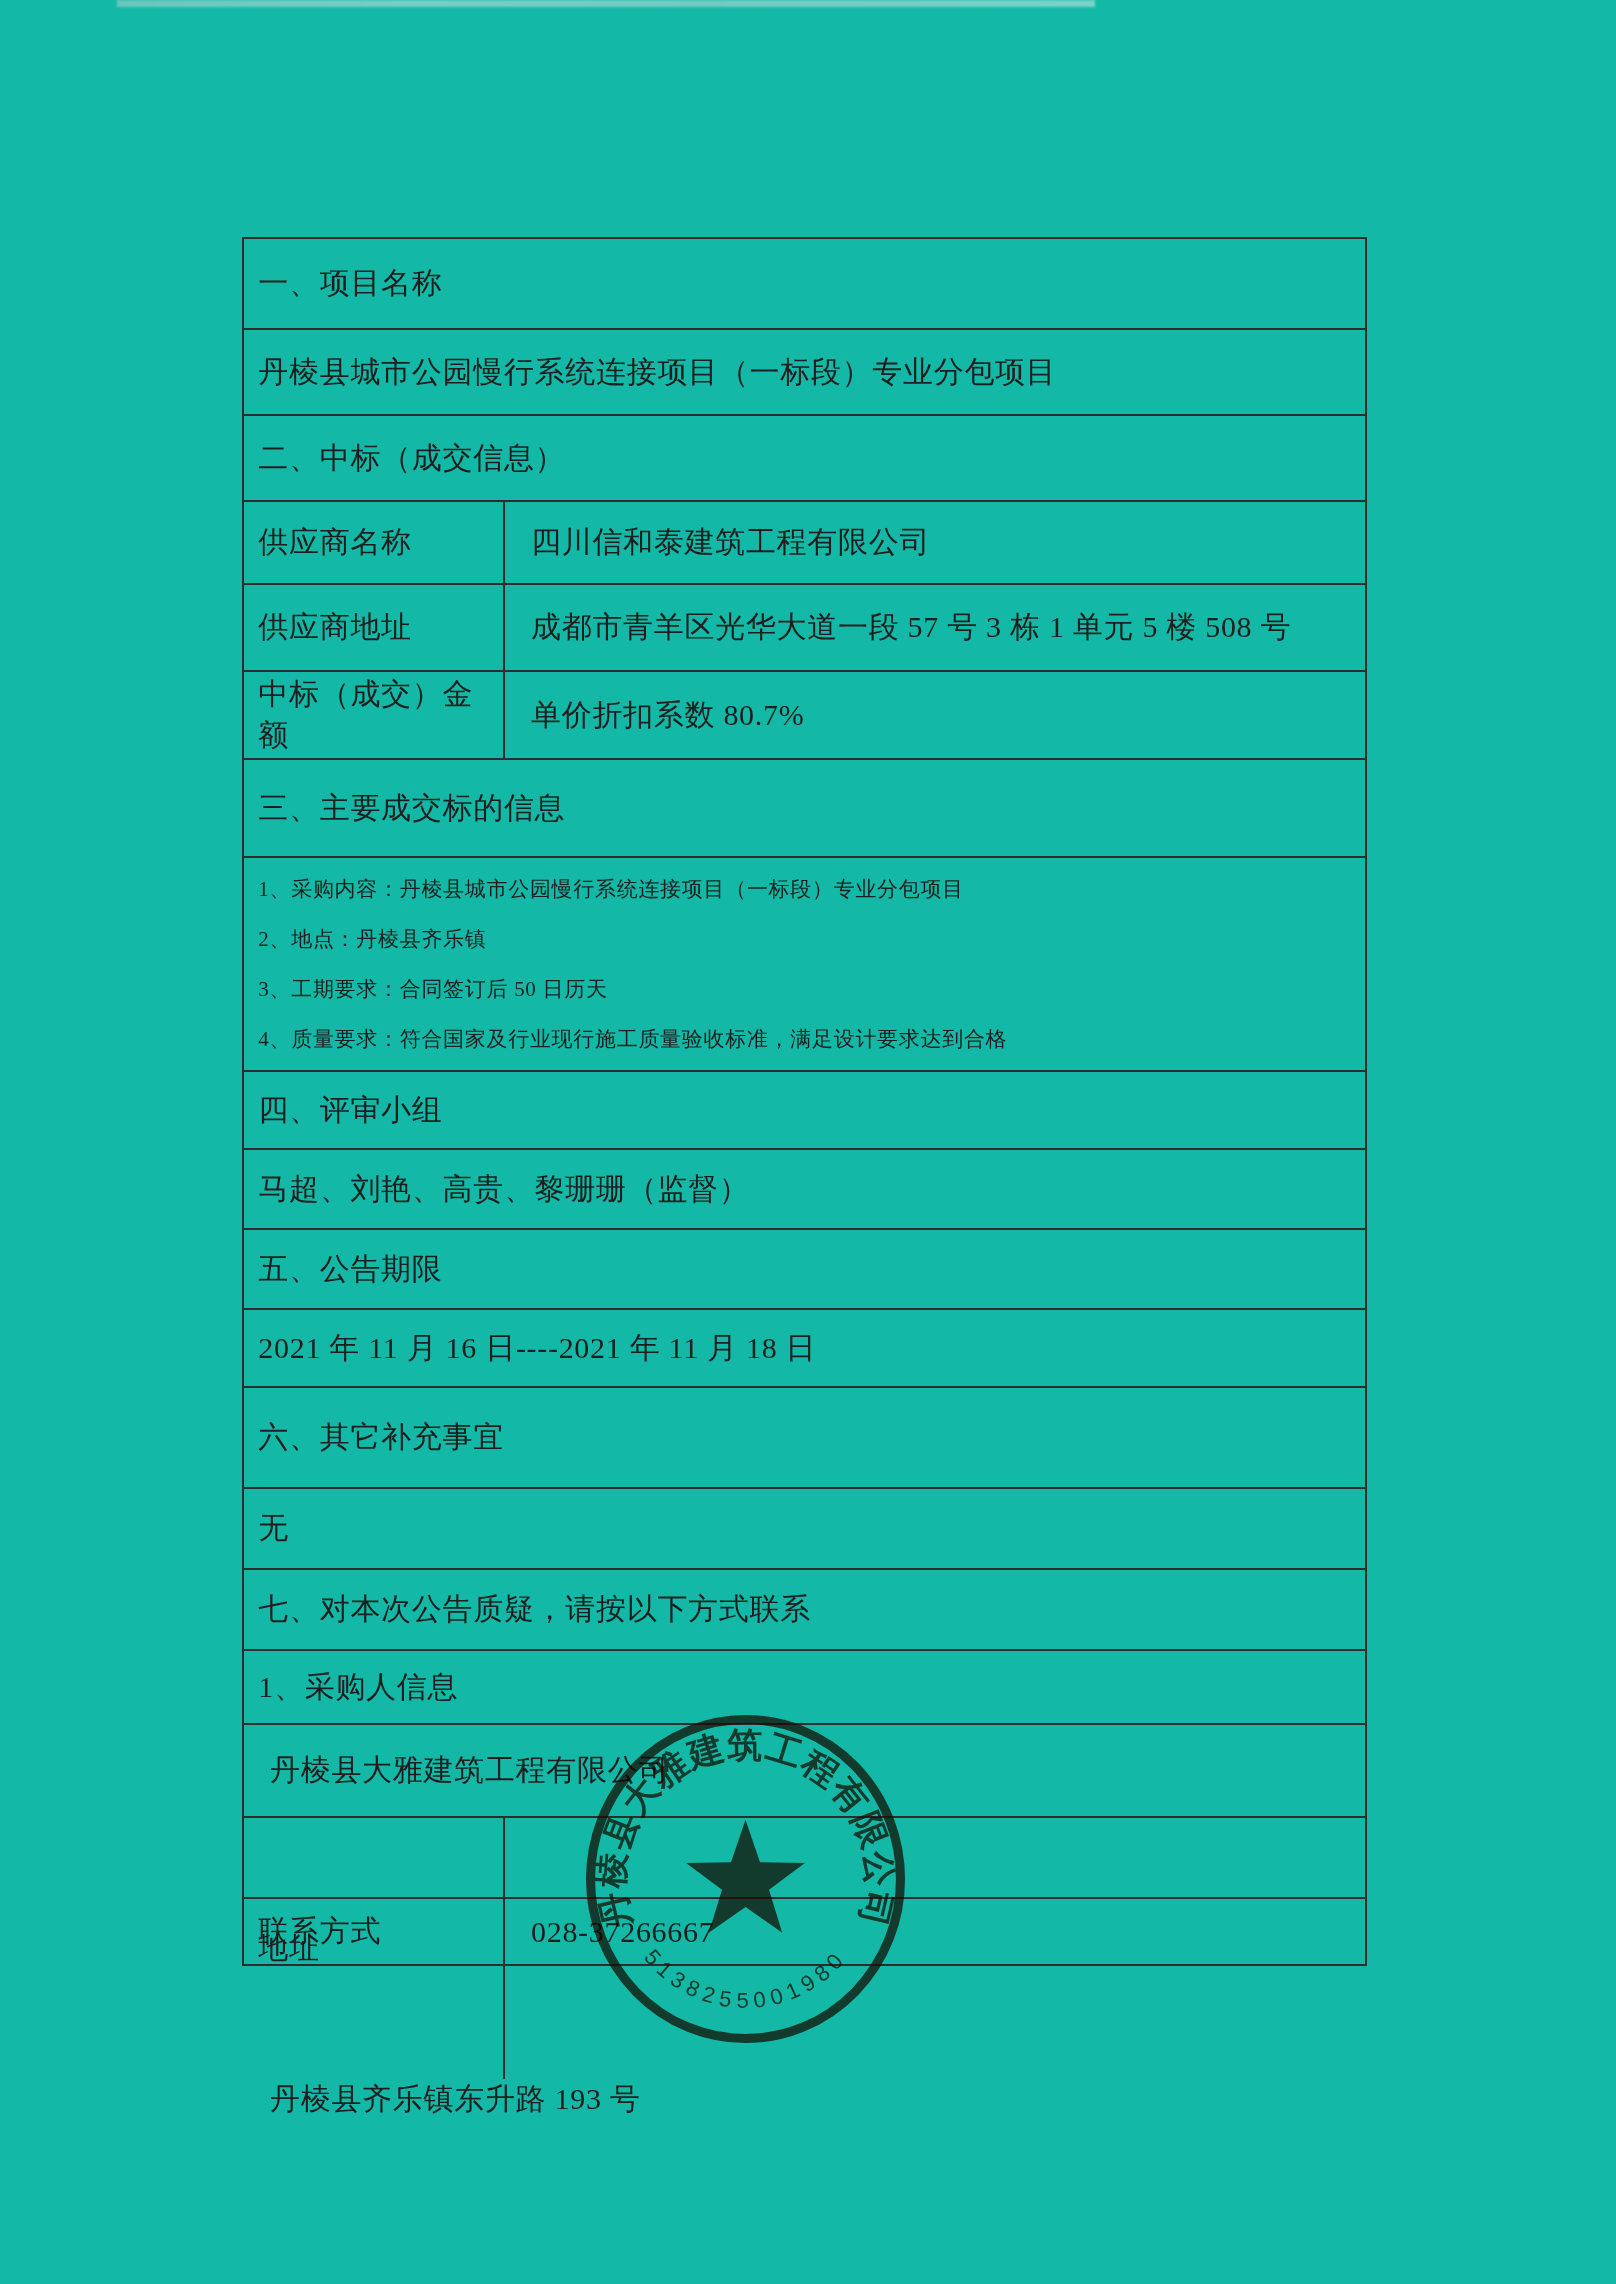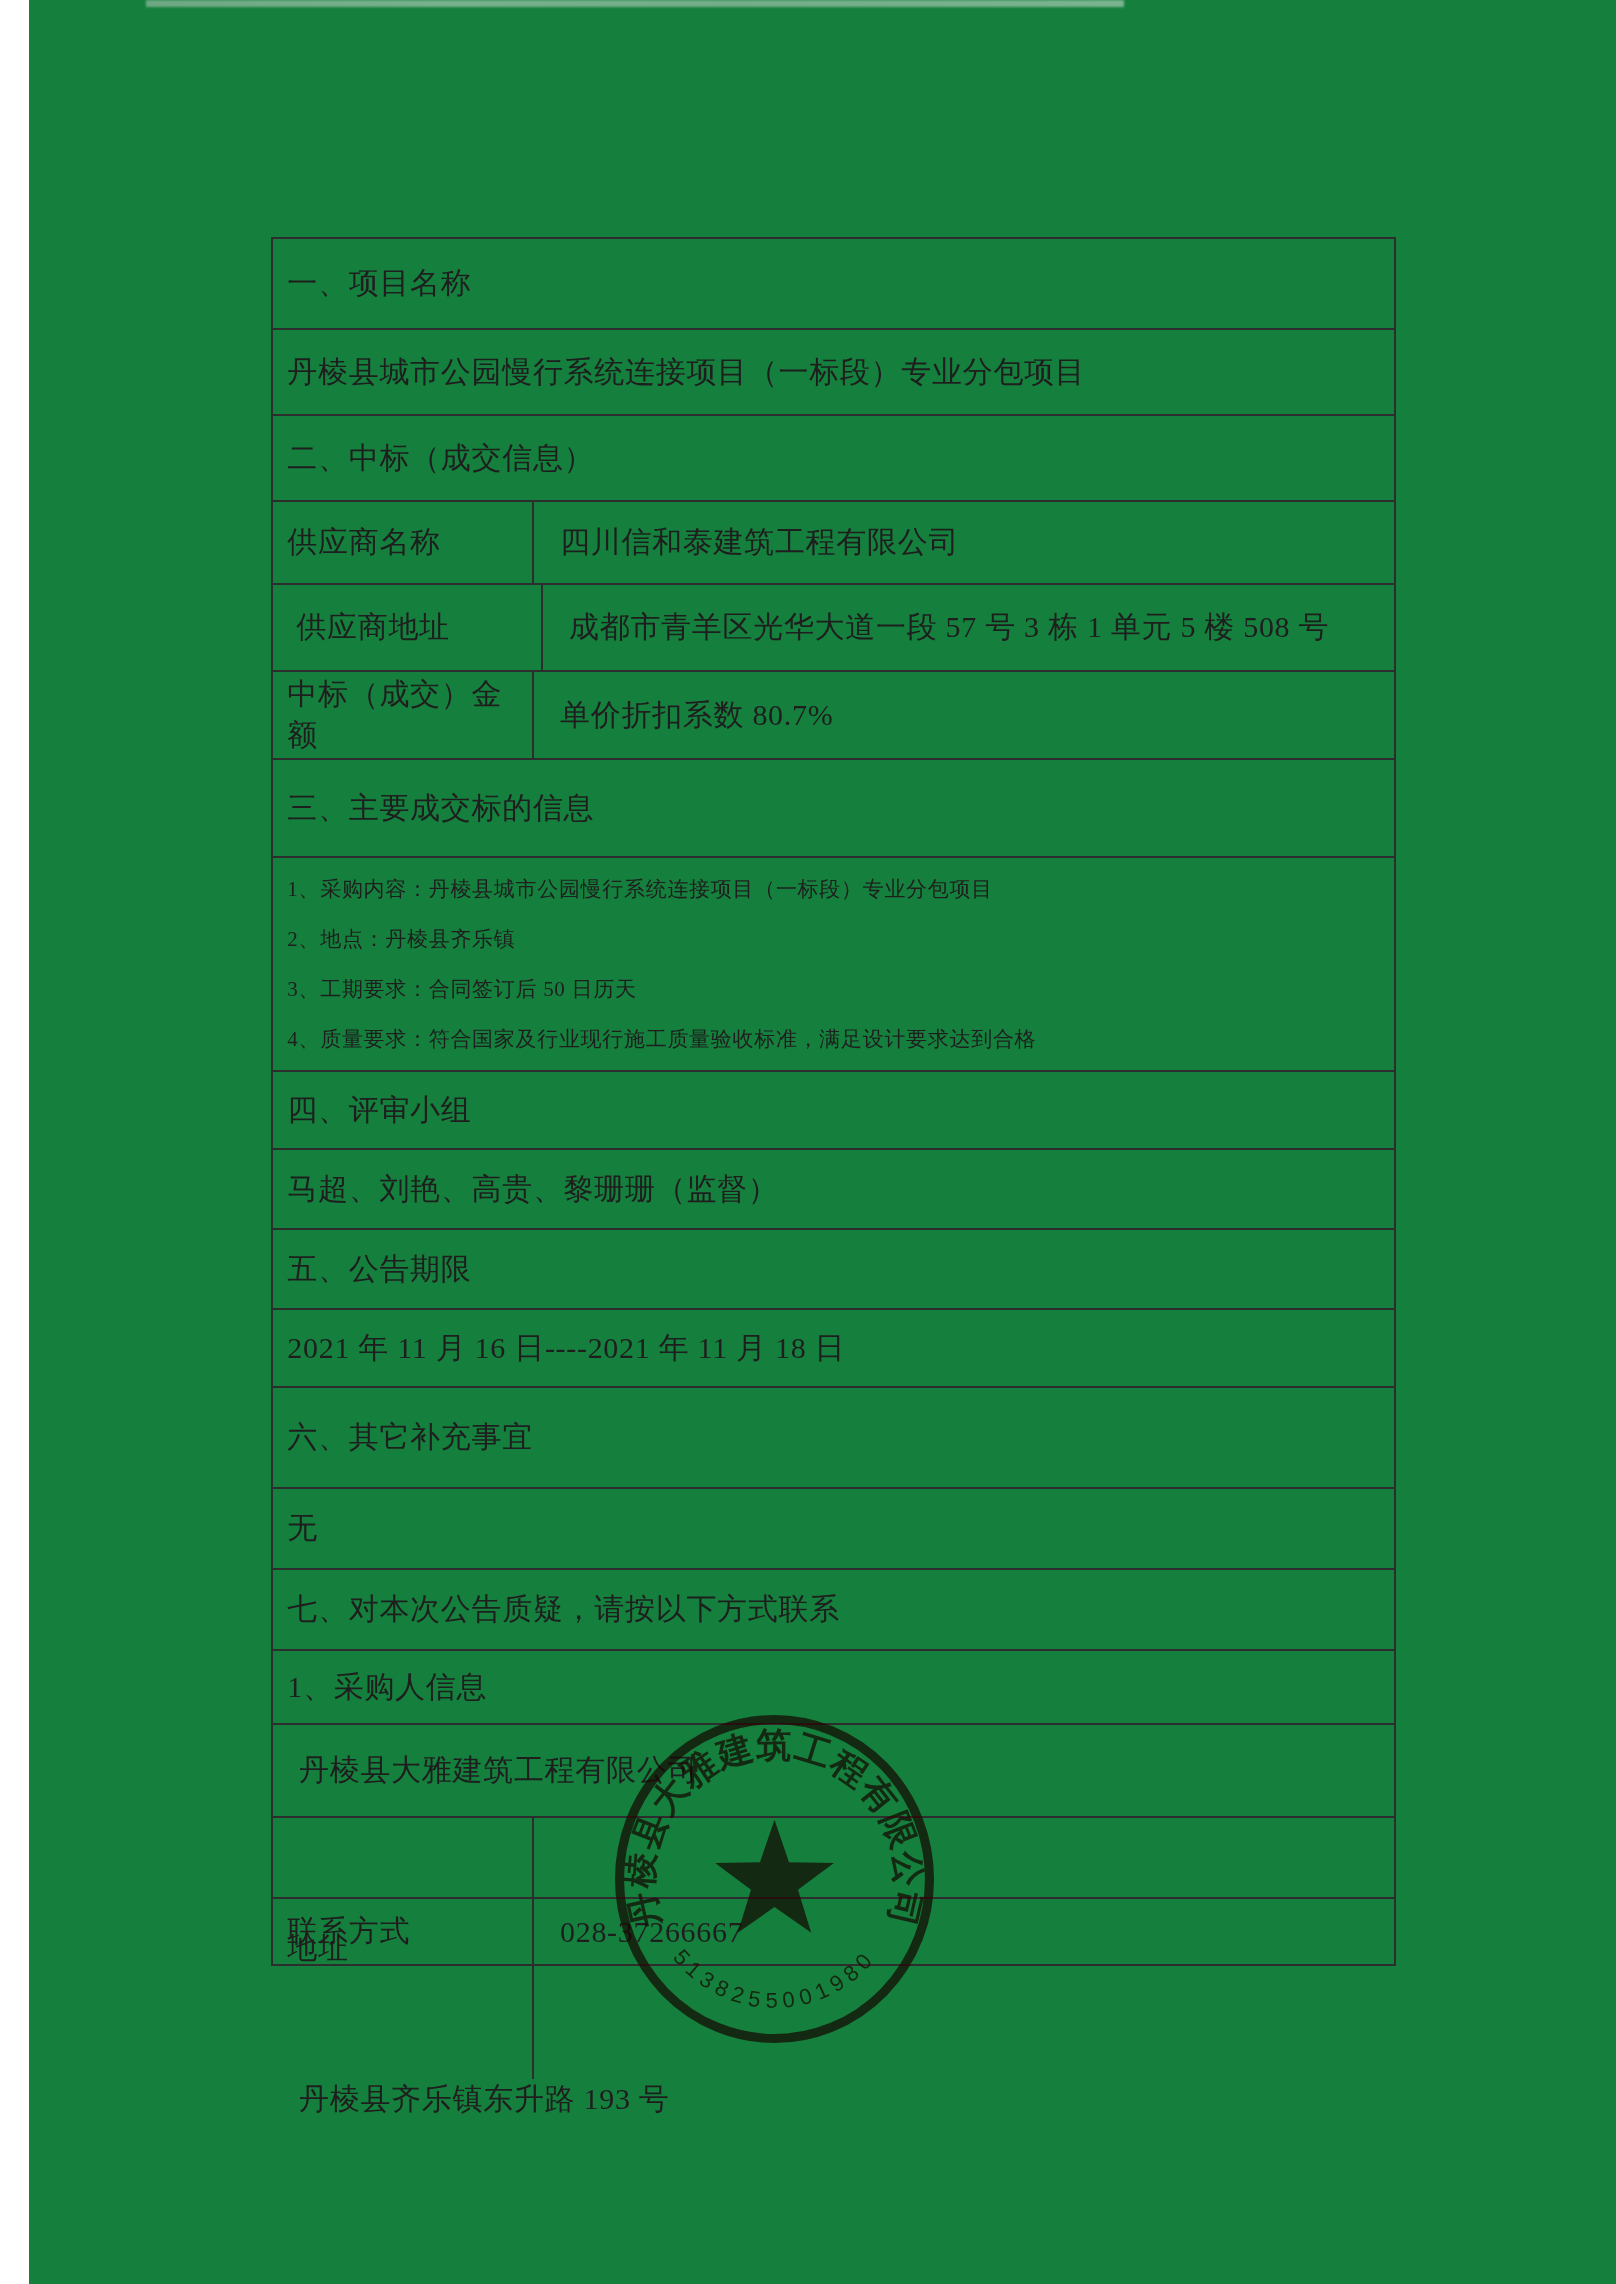--- a/index.html
+++ b/index.html
@@ -3,21 +3,21 @@
 <meta charset="utf-8">
 <style>
   html,body{margin:0;padding:0;}
   body{
     width:1617px;height:2284px;
     background:#ffffff;
     font-family:"Liberation Serif","DejaVu Serif",serif;
     position:relative;
     color:#1e1e1e;
   }
-  .sheet{position:absolute;inset:0;background:#15803d;overflow:hidden;margin-left:29px;}
+  .sheet{position:absolute;inset:0;background:#14b8a6;overflow:hidden;}
   
   .scan-edge{
     position:absolute;top:0;left:117px;width:978px;height:6.5px;
     background:linear-gradient(90deg,#d9d9d9 0%,#eee 30%,#e4e4e4 60%,#f4f4f4 100%);
     opacity:.45;filter:blur(1.3px);
   }
   .doc-table{
     position:absolute;left:242px;top:237px;width:1125px;
     border:2.6px solid #2d2d2d;
     box-sizing:border-box;
@@ -70,21 +70,21 @@
       <div class="row" style="height: 86px;">
         <div class="cell single">丹棱县城市公园慢行系统连接项目（一标段）专业分包项目</div>
       </div>
       <div class="row" style="height: 86px;">
         <div class="cell single">二、中标（成交信息）</div>
       </div>
       <div class="row" style="height: 83px; justify-content: flex-end;">
         <div class="cell label">供应商名称</div>
         <div class="cell value">四川信和泰建筑工程有限公司</div>
       </div>
-      <div class="row" style="height: 87px; padding-left: 9px;">
+      <div class="row" style="height: 87px;">
         <div class="cell label">供应商地址</div>
         <div class="cell value">成都市青羊区光华大道一段 57 号 3 栋 1 单元 5 楼 508 号</div>
       </div>
       <div class="row" style="height: 88px;">
         <div class="cell label">中标（成交）金额</div>
         <div class="cell value">单价折扣系数 80.7%</div>
       </div>
       <div class="row" style="height: 98px;">
         <div class="cell single">三、主要成交标的信息</div>
       </div>

